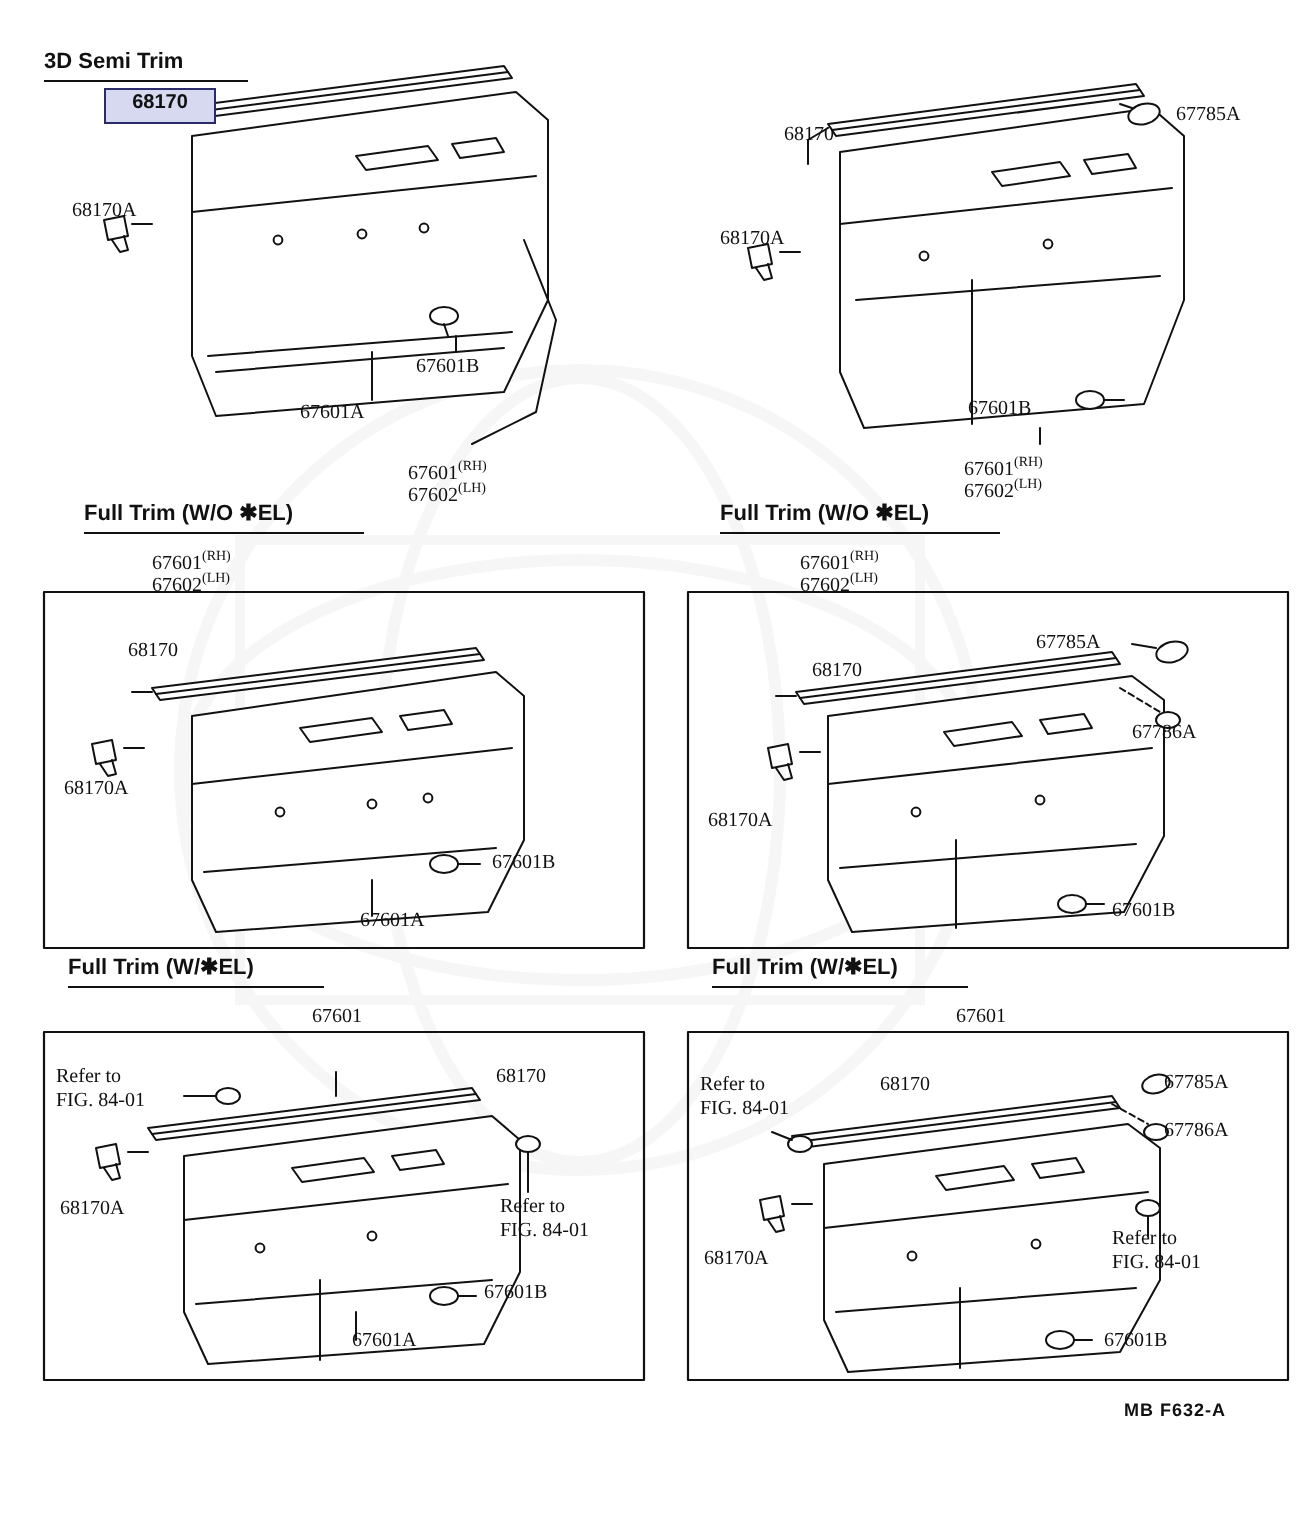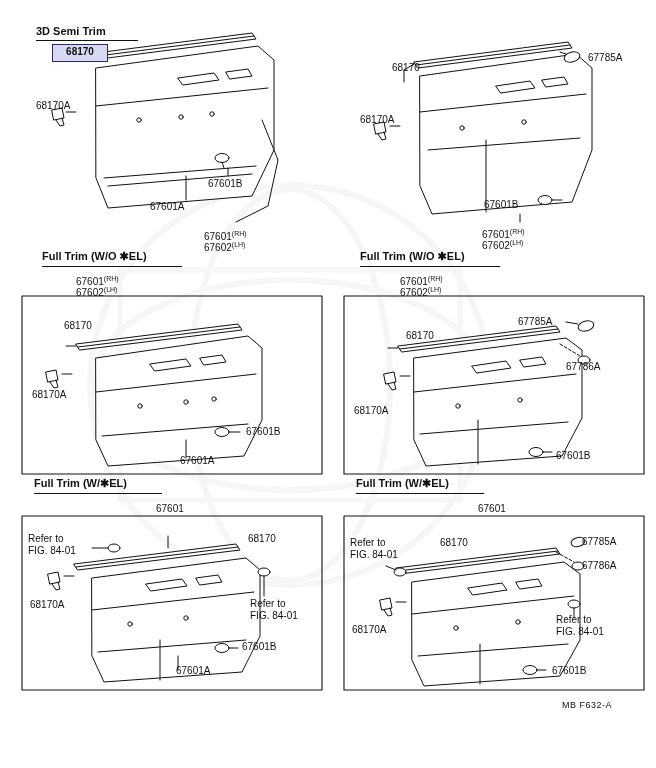--- a/index.html
+++ b/index.html
@@ -5,21 +5,21 @@
   html,body{margin:0;padding:0;}
   body{
     width:656px;height:768px;
     background:#ffffff;
     font-family:"Liberation Sans", sans-serif;
     color:#111;
     position:relative;
     overflow:hidden;
   }
   #sheet{position:absolute;left:0;top:0;width:656px;height:768px;}
-  .lbl{position:absolute;font-size:10px;line-height:11px;white-space:nowrap;color:#111;}
+  .lbl{position:absolute;font-size:10px;line-height:11px;white-space:nowrap;color:#111;font-family:Liberation Serif, serif;}
   .hdr{position:absolute;font-size:11px;font-weight:bold;white-space:nowrap;color:#111;}
   .ul{border-bottom:1.3px solid #111;}
   .hl{
     position:absolute;
     background:#d6d9ef;
     border:1.2px solid #2b2b6b;
     box-sizing:border-box;
   }
   .hl span{
     display:block;
@@ -29,21 +29,21 @@
     line-height:14px;
     color:#111;
   }
   .wm{
     position:absolute;
     left:60px;top:150px;width:460px;height:470px;
     opacity:.06;
     pointer-events:none;
   }
   .sub{font-size:7px;vertical-align:super;}
-  .footer{position:absolute;font-size:9px;font-weight:normal;letter-spacing:.5px;}
+  .footer{position:absolute;font-size:9px;font-weight:bold;letter-spacing:.5px;}
 </style>
 </head>
 <body>
 
 <div id="sheet">
 
   <svg class="wm" viewBox="0 0 460 470">
     <circle cx="230" cy="235" r="200" fill="none" stroke="#777" stroke-width="6"></circle>
     <ellipse cx="230" cy="235" rx="198" ry="105" fill="none" stroke="#777" stroke-width="6"></ellipse>
     <ellipse cx="230" cy="235" rx="100" ry="196" fill="none" stroke="#777" stroke-width="6"></ellipse>
@@ -191,21 +191,21 @@
       <path d="M556 552 L574 562" stroke-dasharray="3 2"></path>
       <ellipse cx="578" cy="566" rx="6" ry="4" fill="#fff"></ellipse>
       <ellipse cx="574" cy="604" rx="6" ry="4" fill="#fff"></ellipse>
       <path d="M574 608 L574 618"></path>
       <ellipse cx="530" cy="670" rx="7" ry="4.5" fill="#fff"></ellipse>
       <path d="M537 670 L546 670"></path>
       <path d="M396 602 L406 602"></path>
     </g>
   </svg>
 
-  <div class="hdr ul" style="left:36px;top:25px;padding-bottom:3px;width:102px;">3D  Semi Trim</div>
+  <div class="hdr ul" style="left:22px;top:25px;padding-bottom:3px;width:102px;">3D  Semi Trim</div>
   <div class="hdr ul" style="left:42px;top:250px;padding-bottom:3px;width:140px;">Full Trim (W/O ✱EL)</div>
   <div class="hdr ul" style="left:360px;top:250px;padding-bottom:3px;width:140px;">Full Trim (W/O ✱EL)</div>
   <div class="hdr ul" style="left:34px;top:477px;padding-bottom:3px;width:128px;">Full Trim (W/✱EL)</div>
   <div class="hdr ul" style="left:356px;top:477px;padding-bottom:3px;width:128px;">Full Trim (W/✱EL)</div>
 
   <div class="hl" style="left:52px;top:44px;width:56px;height:18px;">
     <span>68170</span>
   </div>
 
   <div class="lbl" style="left:36px;top:100px;">68170A</div>

